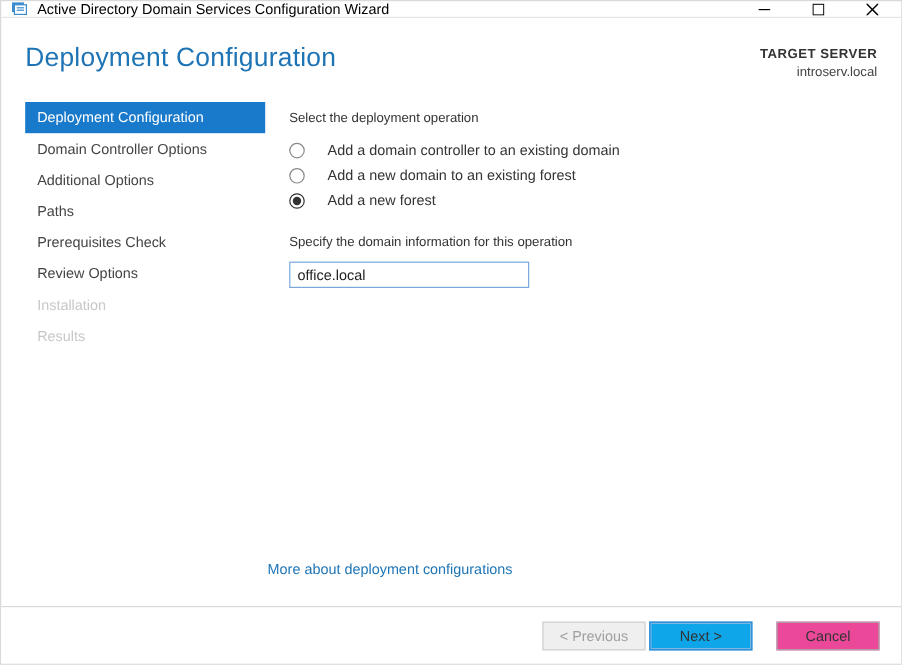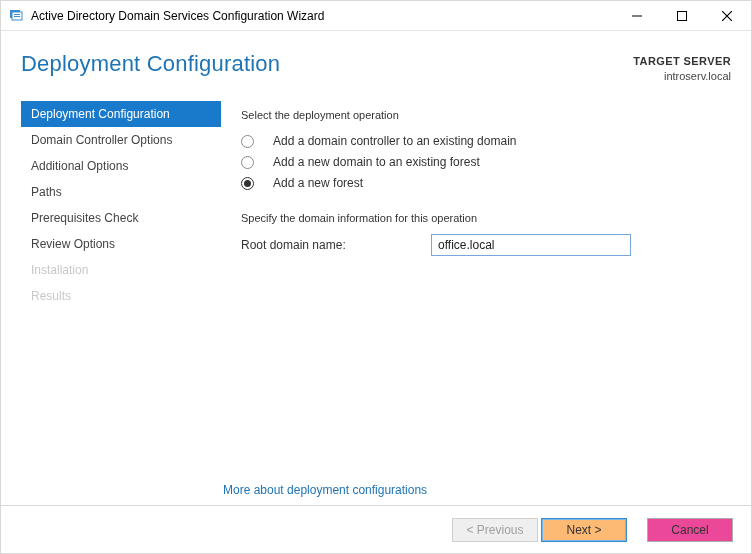--- a/index.html
+++ b/index.html
@@ -10,21 +10,21 @@
     color: #323232;
     background: #fff;
     width: 752px;
     height: 554px;
     overflow: hidden;
     border: 1px solid #d9d9d9;
     position: relative;
   }
   
   .titlebar {
-    height: 30px;
+    height: 14px;
     display: flex;
     align-items: center;
     padding: 0 2px 0 8px;
     border-bottom: 1px solid #e5e5e5;
   }
   .titlebar .app-icon {
     width: 16px; height: 16px;
     margin-right: 6px;
     display: inline-flex; align-items: center; justify-content: center;
   }
@@ -180,21 +180,21 @@
     cursor: default;
   }
   .btn:disabled {
     color: #a0a0a0;
     background: #efefef;
     border-color: #cfcfcf;
   }
   .btn.default-btn {
     border: 1px solid #3a8ccf;
     box-shadow: inset 0 0 0 1px #7bb6e6;
-    background: #fdba74;
+    background: #0ea5e9;
   }
   .btn-spacer { width: 14px; }
 </style>
 </head>
 <body>
 
 <div class="titlebar">
   <span class="app-icon">
     <svg width="16" height="16" viewBox="0 0 16 16">
       <rect x="1" y="2" width="10" height="8" fill="#3a8ccf"></rect>
@@ -274,21 +274,20 @@
         <span class="radio-outer">
             <span class="radio-inner"></span>
           </span>
         <span class="radio-label">Add a new forest</span>
       </div>
     </div>
 
     <div class="section-label">Specify the domain information for this operation</div>
 
     <div class="field-row">
-      <span class="field-label">Root domain name:</span>
       <input class="text-input" type="text" value="office.local" style="">
     </div>
 
     <div class="help-link">More about deployment configurations</div>
   </div>
 </div>
 
 <div class="footer">
   <button class="btn" disabled="">&lt; Previous</button>
   <button class="btn default-btn">Next &gt;</button>

